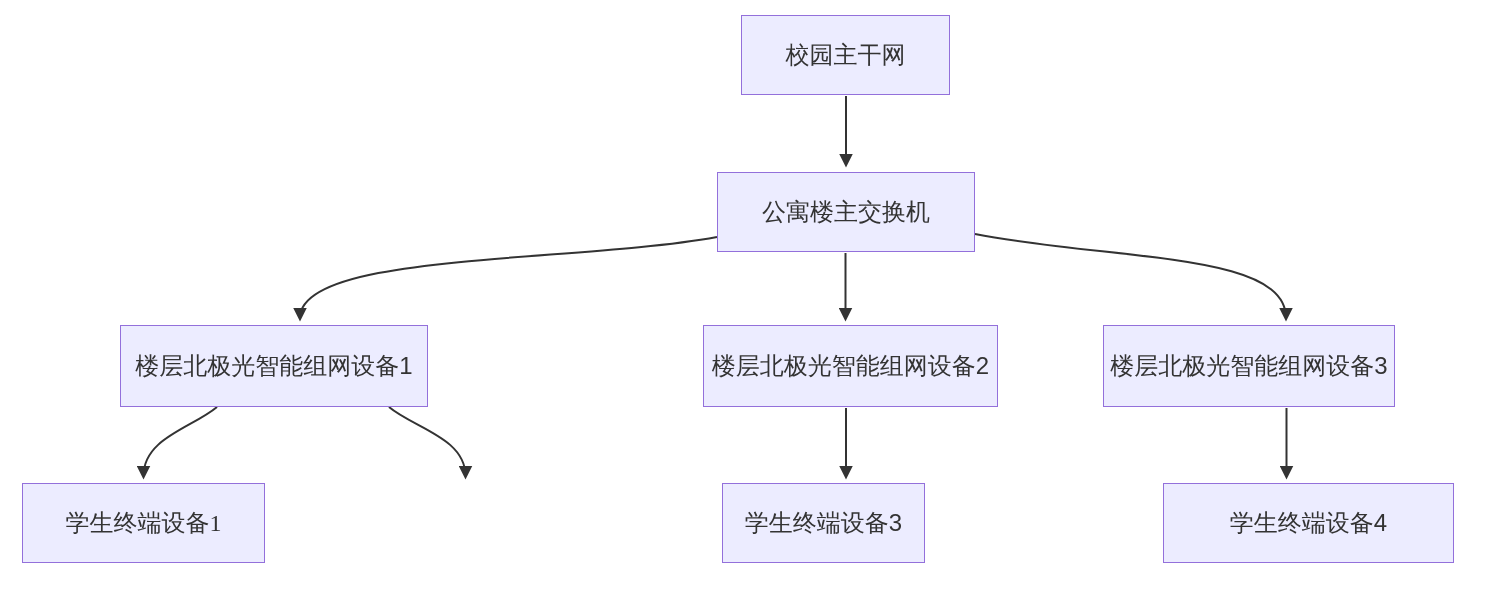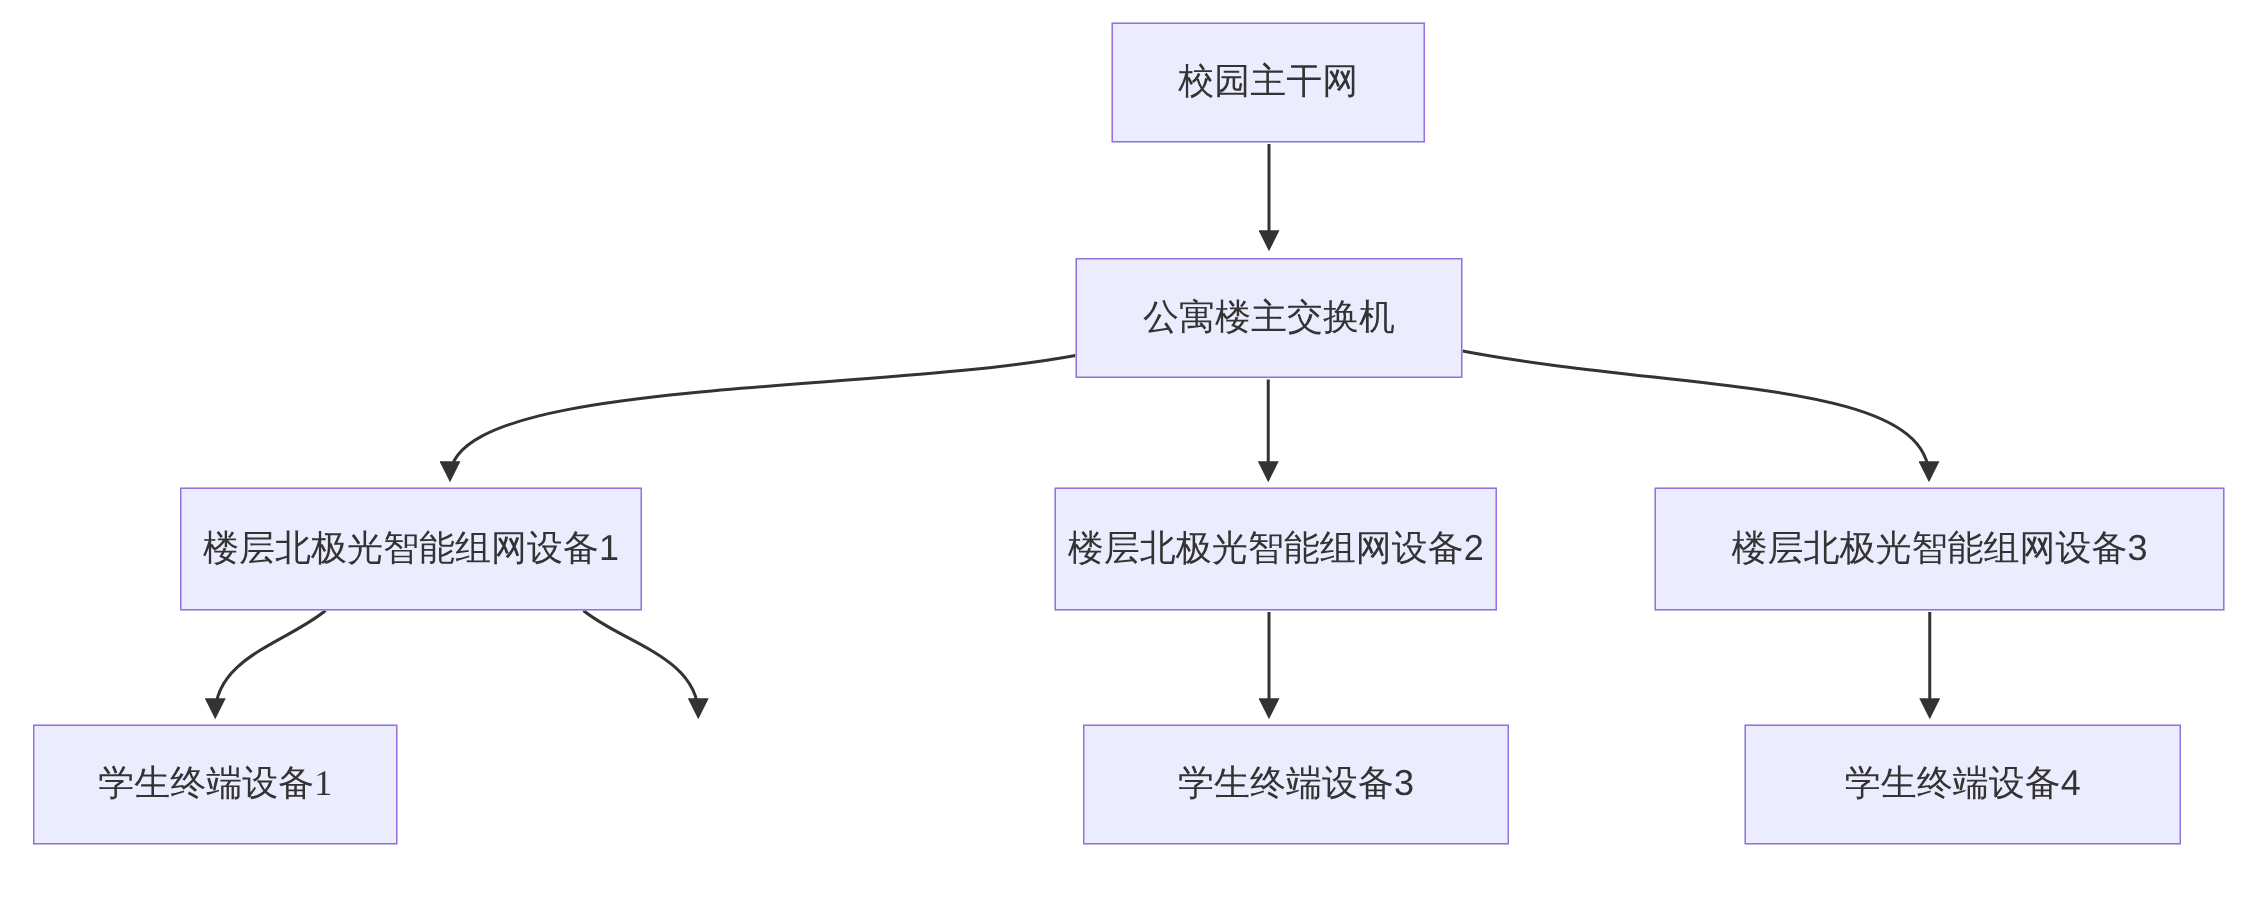--- a/index.html
+++ b/index.html
@@ -81,30 +81,30 @@
   </div>
 
   <div class="node" style="left:120px; top:325px; width:308px; height:82px;">
     <span class="node-label">楼层北极光智能组网设备1</span>
   </div>
 
   <div class="node" style="left:662px; top:325px; width:295px; height:82px;margin-left:41px;">
     <span class="node-label">楼层北极光智能组网设备2</span>
   </div>
 
-  <div class="node" style="left:1103px; top:325px; width:380px; height:82px;">
+  <div class="node" style="left:1103px; top:325px; width:292px; height:82px;">
     <span class="node-label">楼层北极光智能组网设备3</span>
   </div>
 
   <div class="node" style="left:22px; top:483px; width:243px; height:80px;font-family:Liberation Serif, serif;">
     <span class="node-label">学生终端设备1</span>
   </div>
 
 
-  <div class="node" style="left:722px; top:483px; width:284px; height:80px;">
+  <div class="node" style="left:722px; top:483px; width:203px; height:80px;">
     <span class="node-label">学生终端设备3</span>
   </div>
 
   <div class="node" style="left:1163px; top:483px; width:291px; height:80px;">
     <span class="node-label">学生终端设备4</span>
   </div>
 
 </div>
 
 </body></html>

